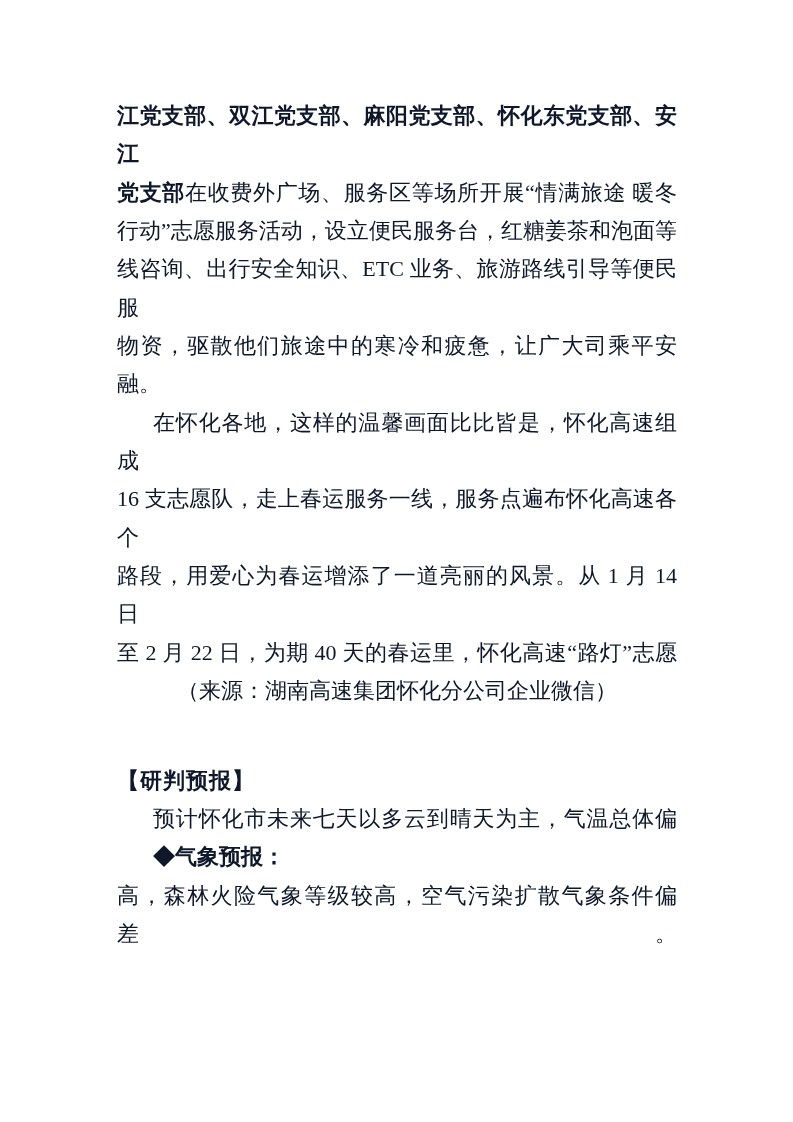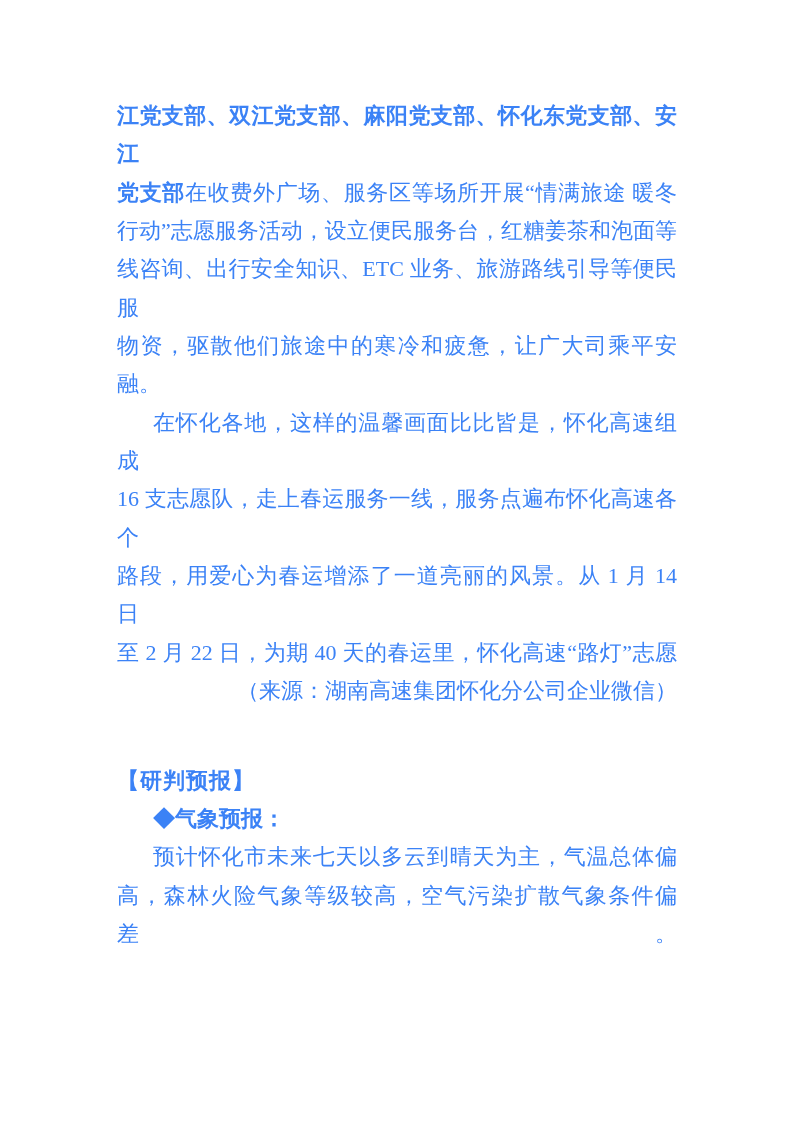--- a/index.html
+++ b/index.html
@@ -3,42 +3,42 @@
 <meta charset="utf-8">
 <style>
   html, body { margin: 0; padding: 0; background: #ffffff; }
   .page {
     position: relative;
     width: 793px;
     height: 1122px;
     background: #ffffff;
     overflow: hidden;
     font-family: "Liberation Serif", serif;
-    color: #3b82f6;
+    color: #0f172a;
   }
   .content {
     position: absolute;
     left: 117px;
     top: 97px;
     width: 560px;
     font-size: 22px;
     line-height: 38.33px;
   }
   .line {
     white-space: pre-wrap;
     text-align: left;
   }
   .line.j {
     text-align: justify;
     text-align-last: justify;
     text-justify: distribute;
   }
   .line.ind { text-indent: 36px; }
   .line.lind { padding-left: 36px; }
-  .line.right { text-align: right; }
+  .line.right { text-align: center; }
   .line.blank { height: 38.33px; }
   .b { font-weight: bold; }
   .h1 {
     font-family: "Liberation Sans", sans-serif;
     font-weight: bold;
     letter-spacing: 1px;
     margin-top: 13px;
   }
   .h2 {
     font-family: "Liberation Sans", sans-serif;
@@ -56,17 +56,17 @@
       <div class="line j"><span>线咨询、出行安全知识、ETC 业务、旅游路线引导等便民服</span></div>
       <div class="line j"><span>物资，驱散他们旅途中的寒冷和疲惫，让广大司乘平安</span></div>
       <div class="line"><span>融。</span></div>
       <div class="line j ind"><span>在怀化各地，这样的温馨画面比比皆是，怀化高速组成</span></div>
       <div class="line j"><span>16 支志愿队，走上春运服务一线，服务点遍布怀化高速各个</span></div>
       <div class="line j"><span>路段，用爱心为春运增添了一道亮丽的风景。从 1 月 14 日</span></div>
       <div class="line j"><span>至 2 月 22 日，为期 40 天的春运里，怀化高速“路灯”志愿</span></div>
       <div class="line right"><span>（来源：湖南高速集团怀化分公司企业微信）</span></div>
       <div class="line blank"></div>
       <div class="line h1"><span class="b">【研判预报】</span></div>
+      <div class="line j ind"><span>预计怀化市未来七天以多云到晴天为主，气温总体偏</span></div>
       <div class="line lind h2"><span class="b">◆气象预报：</span></div>
-      <div class="line j ind"><span>预计怀化市未来七天以多云到晴天为主，气温总体偏</span></div>
       <div class="line j"><span>高，森林火险气象等级较高，空气污染扩散气象条件偏差。</span></div>
     </div>
 </div>
 
 </body></html>

